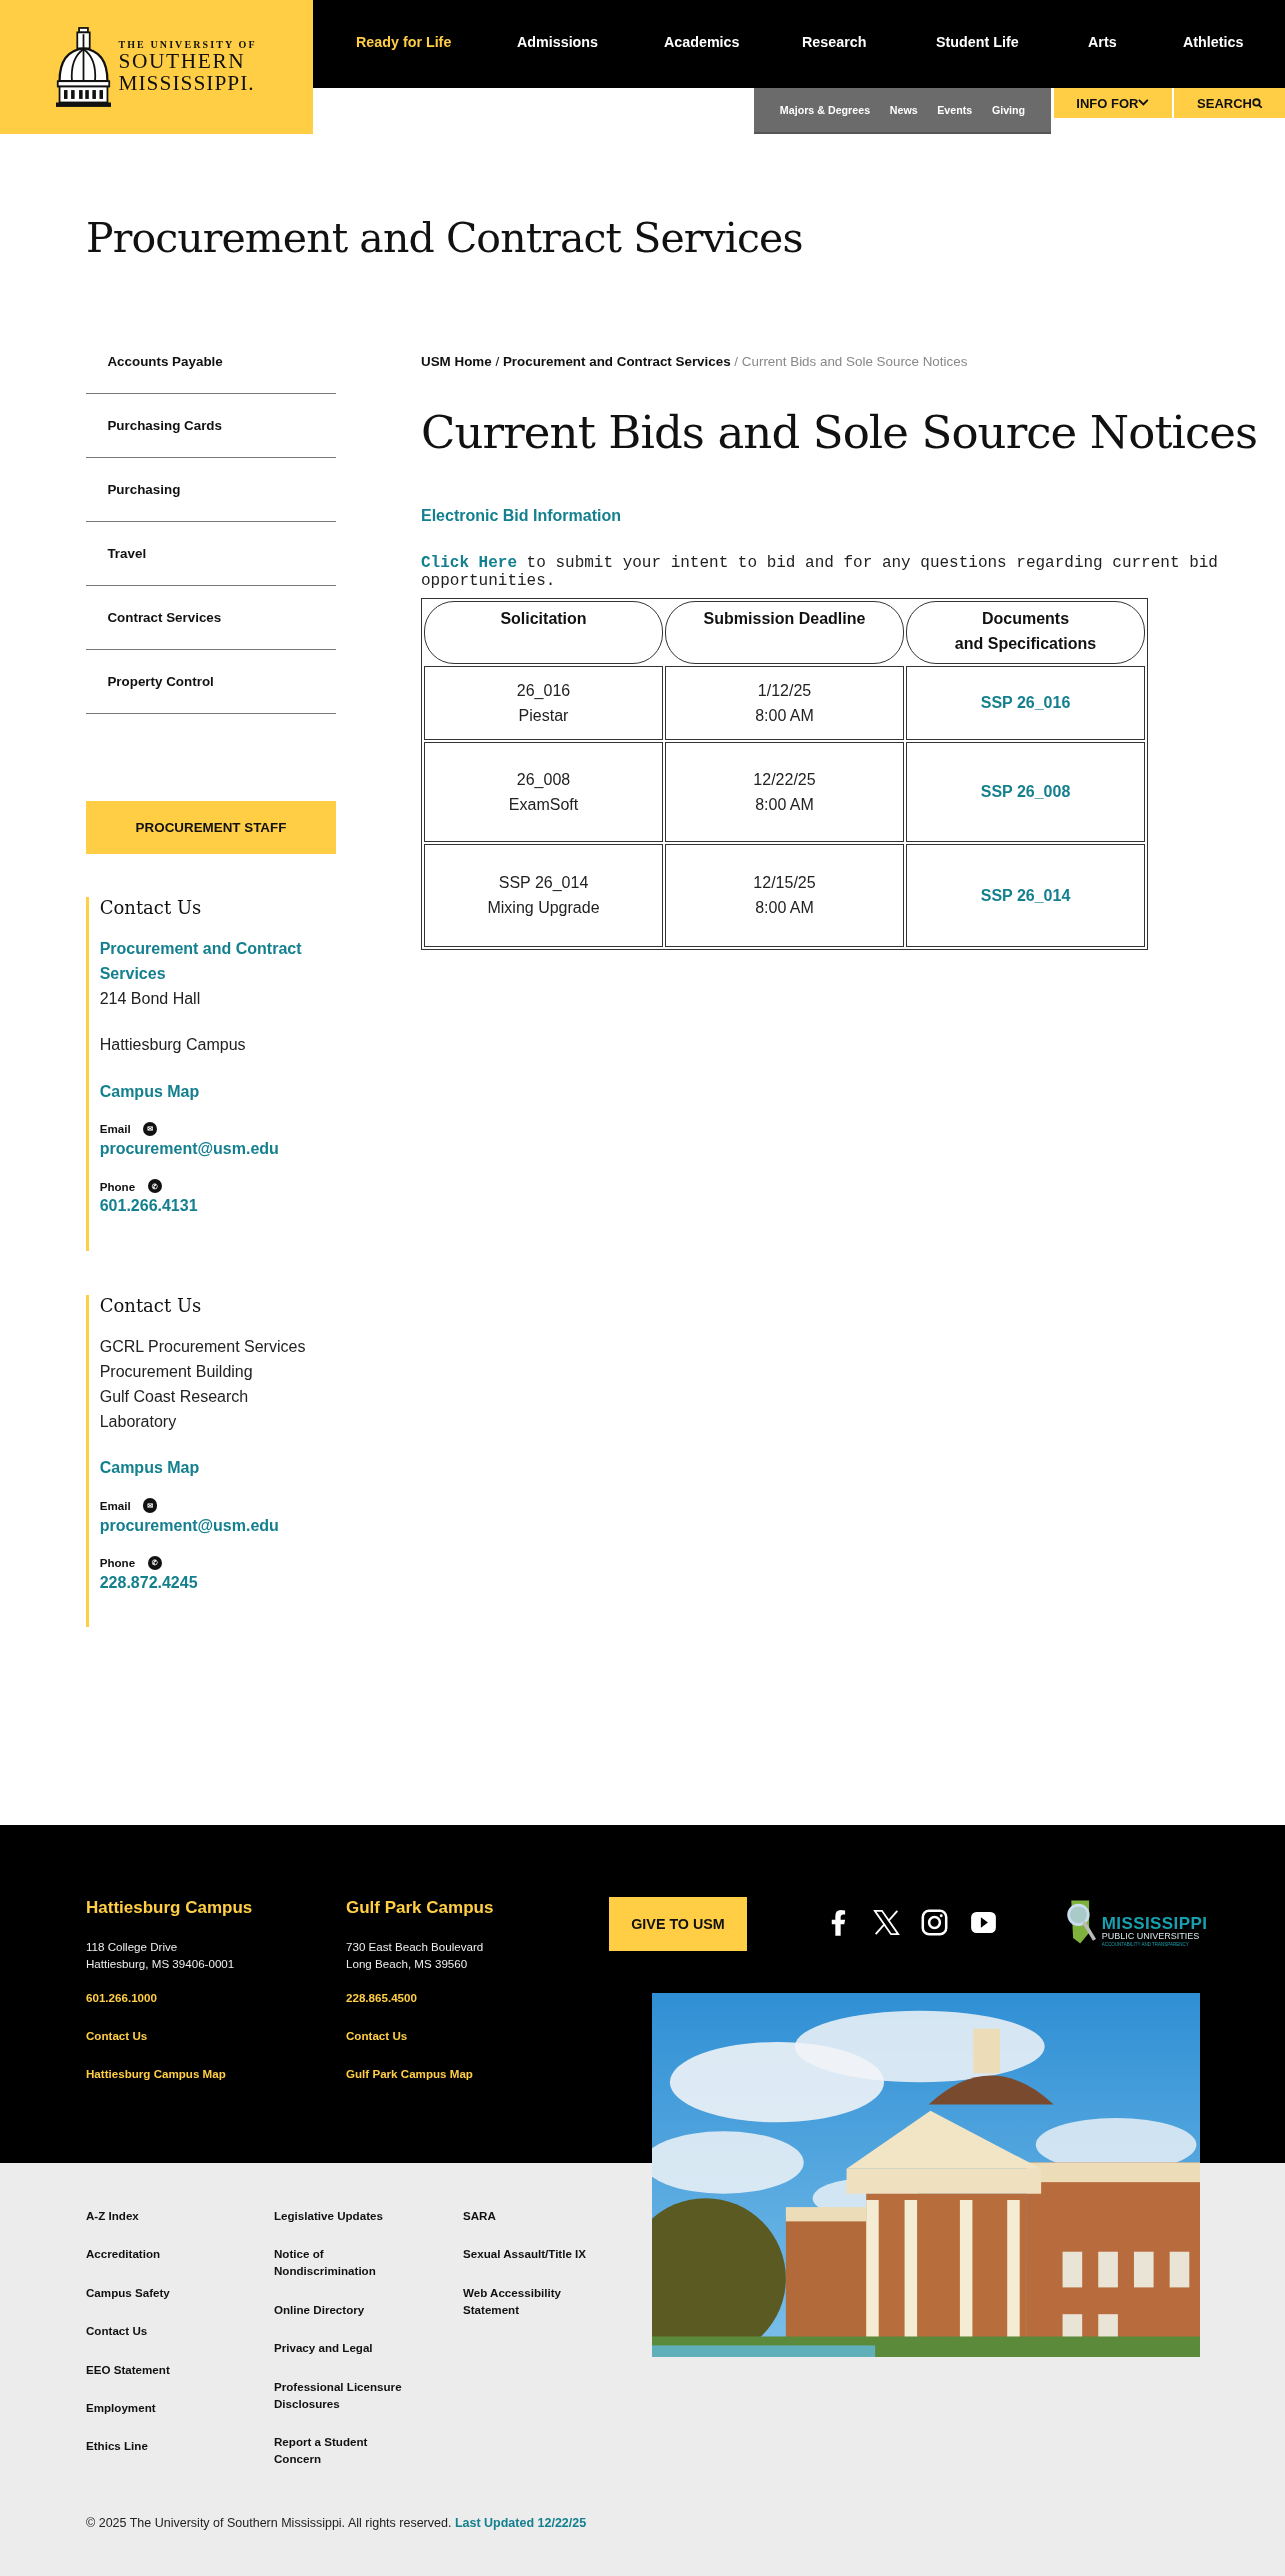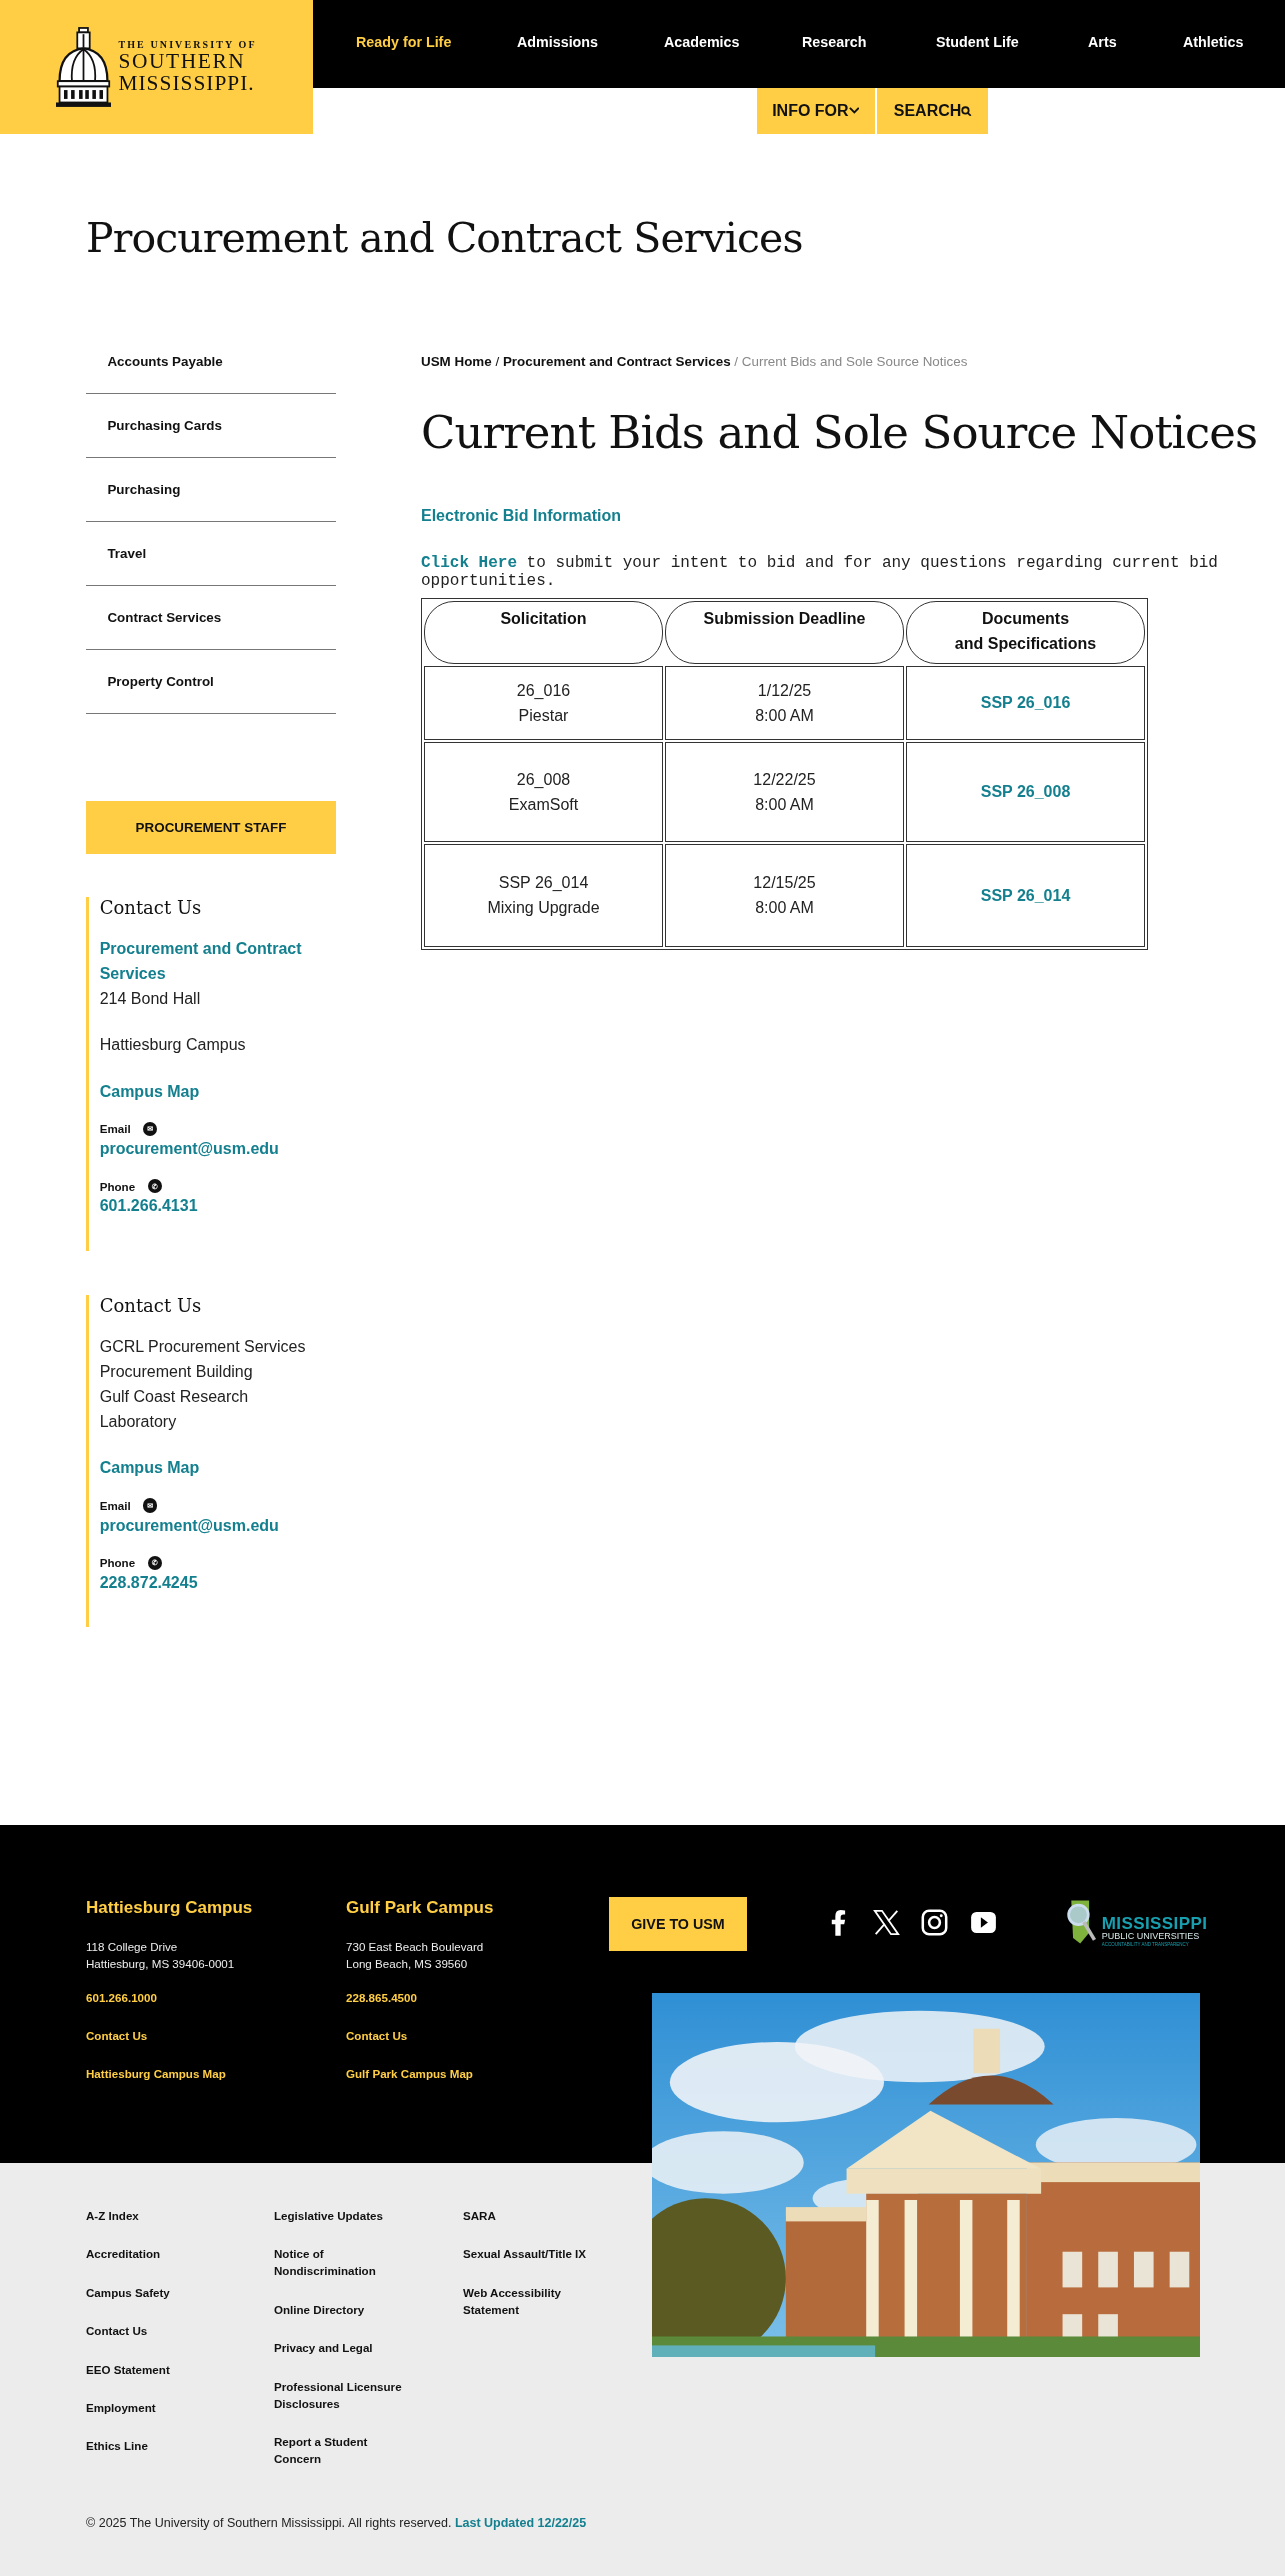--- a/index.html
+++ b/index.html
@@ -12,21 +12,21 @@
   .logo-text { font-family: "Liberation Serif", serif; color: #111; line-height: 1; }
   .logo-text .l1 { font-size: 10px; font-weight: 700; letter-spacing: 2.1px; }
   .logo-text .l2 { font-size: 21.4px; letter-spacing: 1.6px; margin-top: 1.8px; }
   .logo-text .l3 { font-size: 21.4px; letter-spacing: 1px; }
   .topnav { position: absolute; left: 313px; top: 0; width: 973px; height: 88px; background: #000; display: flex; align-items: center; }
   .topnav a { font-family: "Liberation Sans", sans-serif; font-weight: 700; font-size: 14.3px; color: #fff; position: absolute; top: 34px; }
   .topnav a.active { color: #ffce44; }
   .utilbar { position: absolute; top: 88px; left: 754px; height: 46px; display: flex; }
   .util-grey { background: #6b6b6b; width: 297px; height: 46px; display: flex; align-items: center; justify-content: center; gap: 19.6px; border-bottom: 2.7px solid #555; }
   .util-grey a { color: #fff; font-size: 10.7px; font-weight: 700; }
-  .util-btn { background: #ffce44; height: 46px; display: flex; align-items: center; justify-content: center; font-weight: 700; font-size: 16px; color: #111; margin-left: 2.7px; }
+  .util-btn { background: #ffce44; height: 30px; display: flex; align-items: center; justify-content: center; font-weight: 700; font-size: 13px; color: #111; margin-left: 2.7px; }
   .util-info { width: 118px; }
   .util-search { width: 111px; }
 
   
   .page-title { position: absolute; left: 86px; top: 214px; font-family: "DejaVu Serif", serif; font-size: 41px; font-weight: 400; color: #111; letter-spacing: -0.9px; }
 
   
   .sidenav { position: absolute; left: 86px; top: 330px; width: 250px; }
   .sidenav a { display: block; height: 64px; border-bottom: 1.3px solid #777; padding-left: 21.4px; line-height: 64px; font-size: 13.4px; font-weight: 700; color: #111; }
   .sidenav a:first-child { height: 64px; line-height: 64px; }
@@ -111,20 +111,26 @@
   <a class="active" style="left:43px">Ready for Life</a>
   <a style="left:204px">Admissions</a>
   <a style="left:351px">Academics</a>
   <a style="left:489px">Research</a>
   <a style="left:623px">Student Life</a>
   <a style="left:775px">Arts</a>
   <a style="left:870px">Athletics</a>
 </nav>
 
 <div class="utilbar">
+  <div class="util-grey">
+    <a>Majors &amp; Degrees</a>
+    <a>News</a>
+    <a>Events</a>
+    <a>Giving</a>
+  </div>
   <div class="util-btn util-info">
     <span>INFO FOR</span>
     <svg width="10.7" height="7.1" viewBox="0 0 12 8">
         <path d="M1 1 L6 6 L11 1" fill="none" stroke="#111" stroke-width="2.2"></path>
       </svg>
   </div>
   <div class="util-btn util-search">
     <span>SEARCH</span>
     <svg width="10.7" height="10.7" viewBox="0 0 12 12">
         <circle cx="5" cy="5" r="3.6" fill="none" stroke="#111" stroke-width="2"></circle>

